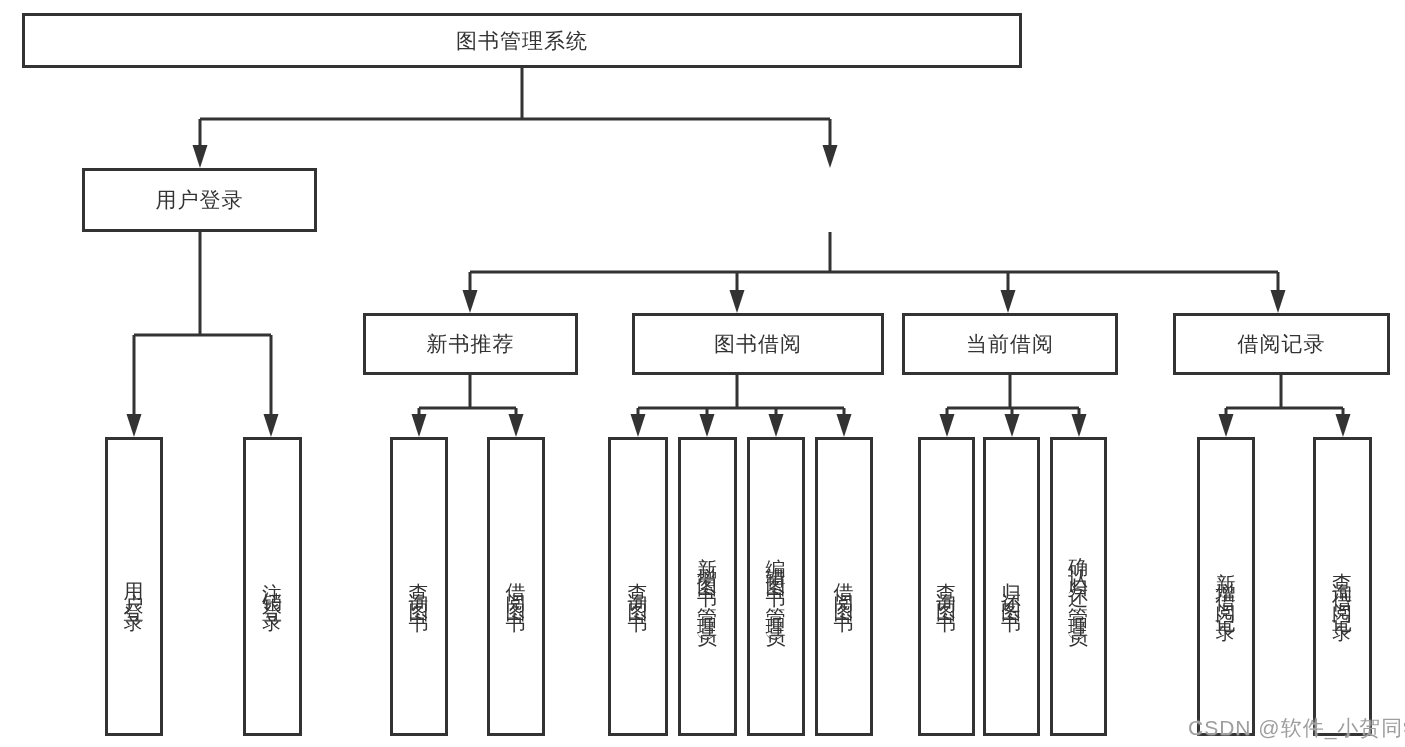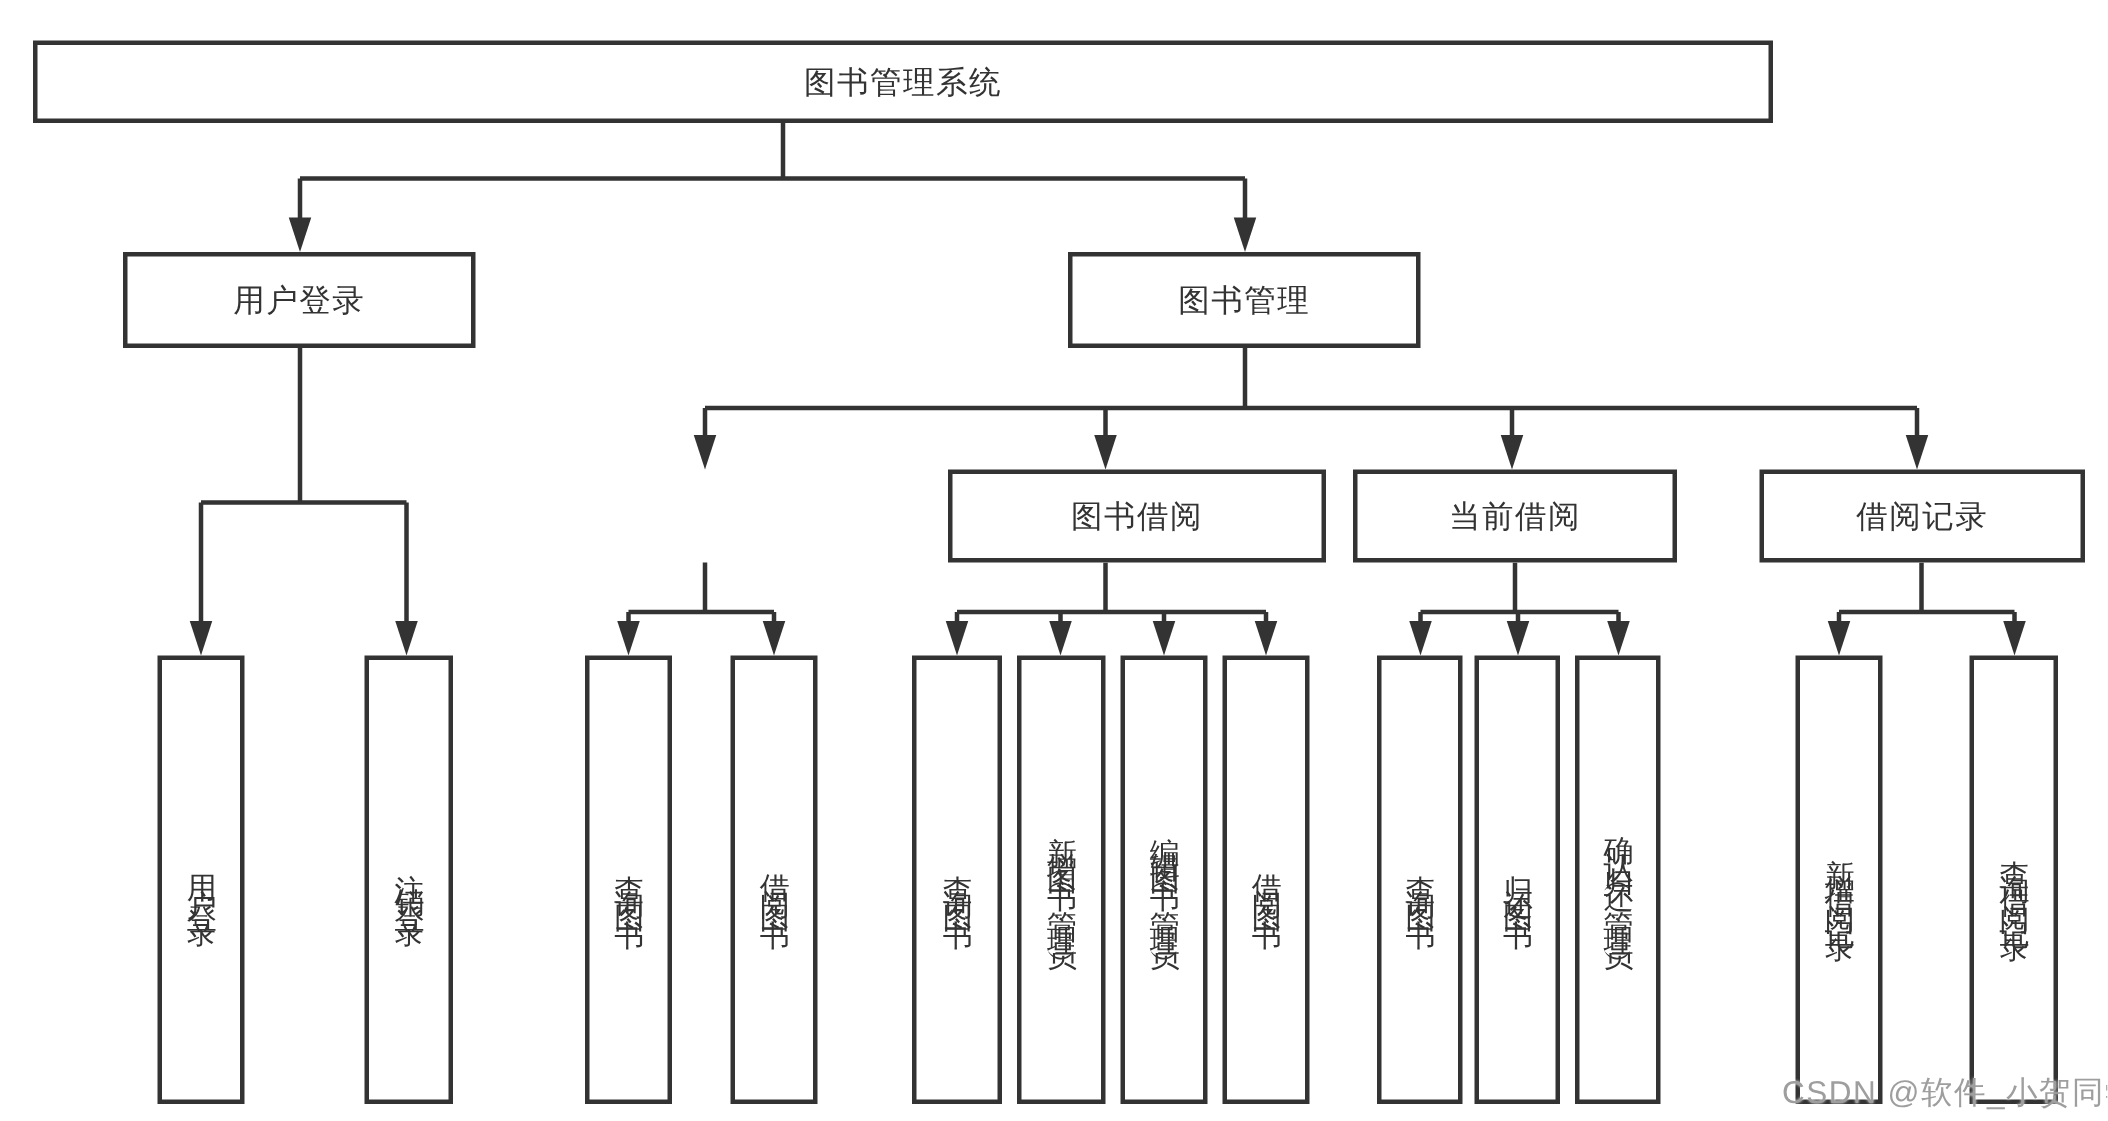--- a/index.html
+++ b/index.html
@@ -46,21 +46,21 @@
     height: 299px;
   }
   .vbox .vtext {
     writing-mode: vertical-lr;
     text-orientation: mixed;
     letter-spacing: 10px;
     line-height: 1;
     white-space: nowrap;
   }
   
-  .n-root  { left: 22px;   top: 27px;  width: 1160px; height: 55px; }
+  .n-root  { left: 22px;   top: 13px;  width: 1000px; height: 55px; }
   .n-login { left: 82px;   top: 168px; width: 235px;  height: 64px; }
   .n-mgmt  { left: 712px;  top: 168px; width: 235px;  height: 64px; }
   .n-sec0  { left: 363px;  top: 313px; width: 215px;  height: 62px; }
   .n-sec1  { left: 632px;  top: 313px; width: 252px;  height: 62px; }
   .n-sec2  { left: 902px;  top: 313px; width: 216px;  height: 62px; }
   .n-sec3  { left: 1173px; top: 313px; width: 217px;  height: 62px; }
   
   .l1  { left: 105px;  width: 58px; }
   .l2  { left: 243px;  width: 59px; }
   .l3  { left: 390px;  width: 58px; }
@@ -127,24 +127,24 @@
     <polygon points="1335.5,414 1350.5,414 1343,437" fill="#333333"></polygon>
   </svg>
 
   <div class="hbox n-root">
     <span>图书管理系统</span>
   </div>
 
   <div class="hbox n-login">
     <span>用户登录</span>
   </div>
-  <div class="hbox n-mgmt">
-    <span>图书管理</span>
+
+  <div class="hbox n-sec0">
+    <span>新书推荐</span>
   </div>
-
   <div class="hbox n-sec1">
     <span>图书借阅</span>
   </div>
   <div class="hbox n-sec2">
     <span>当前借阅</span>
   </div>
   <div class="hbox n-sec3">
     <span>借阅记录</span>
   </div>
 

